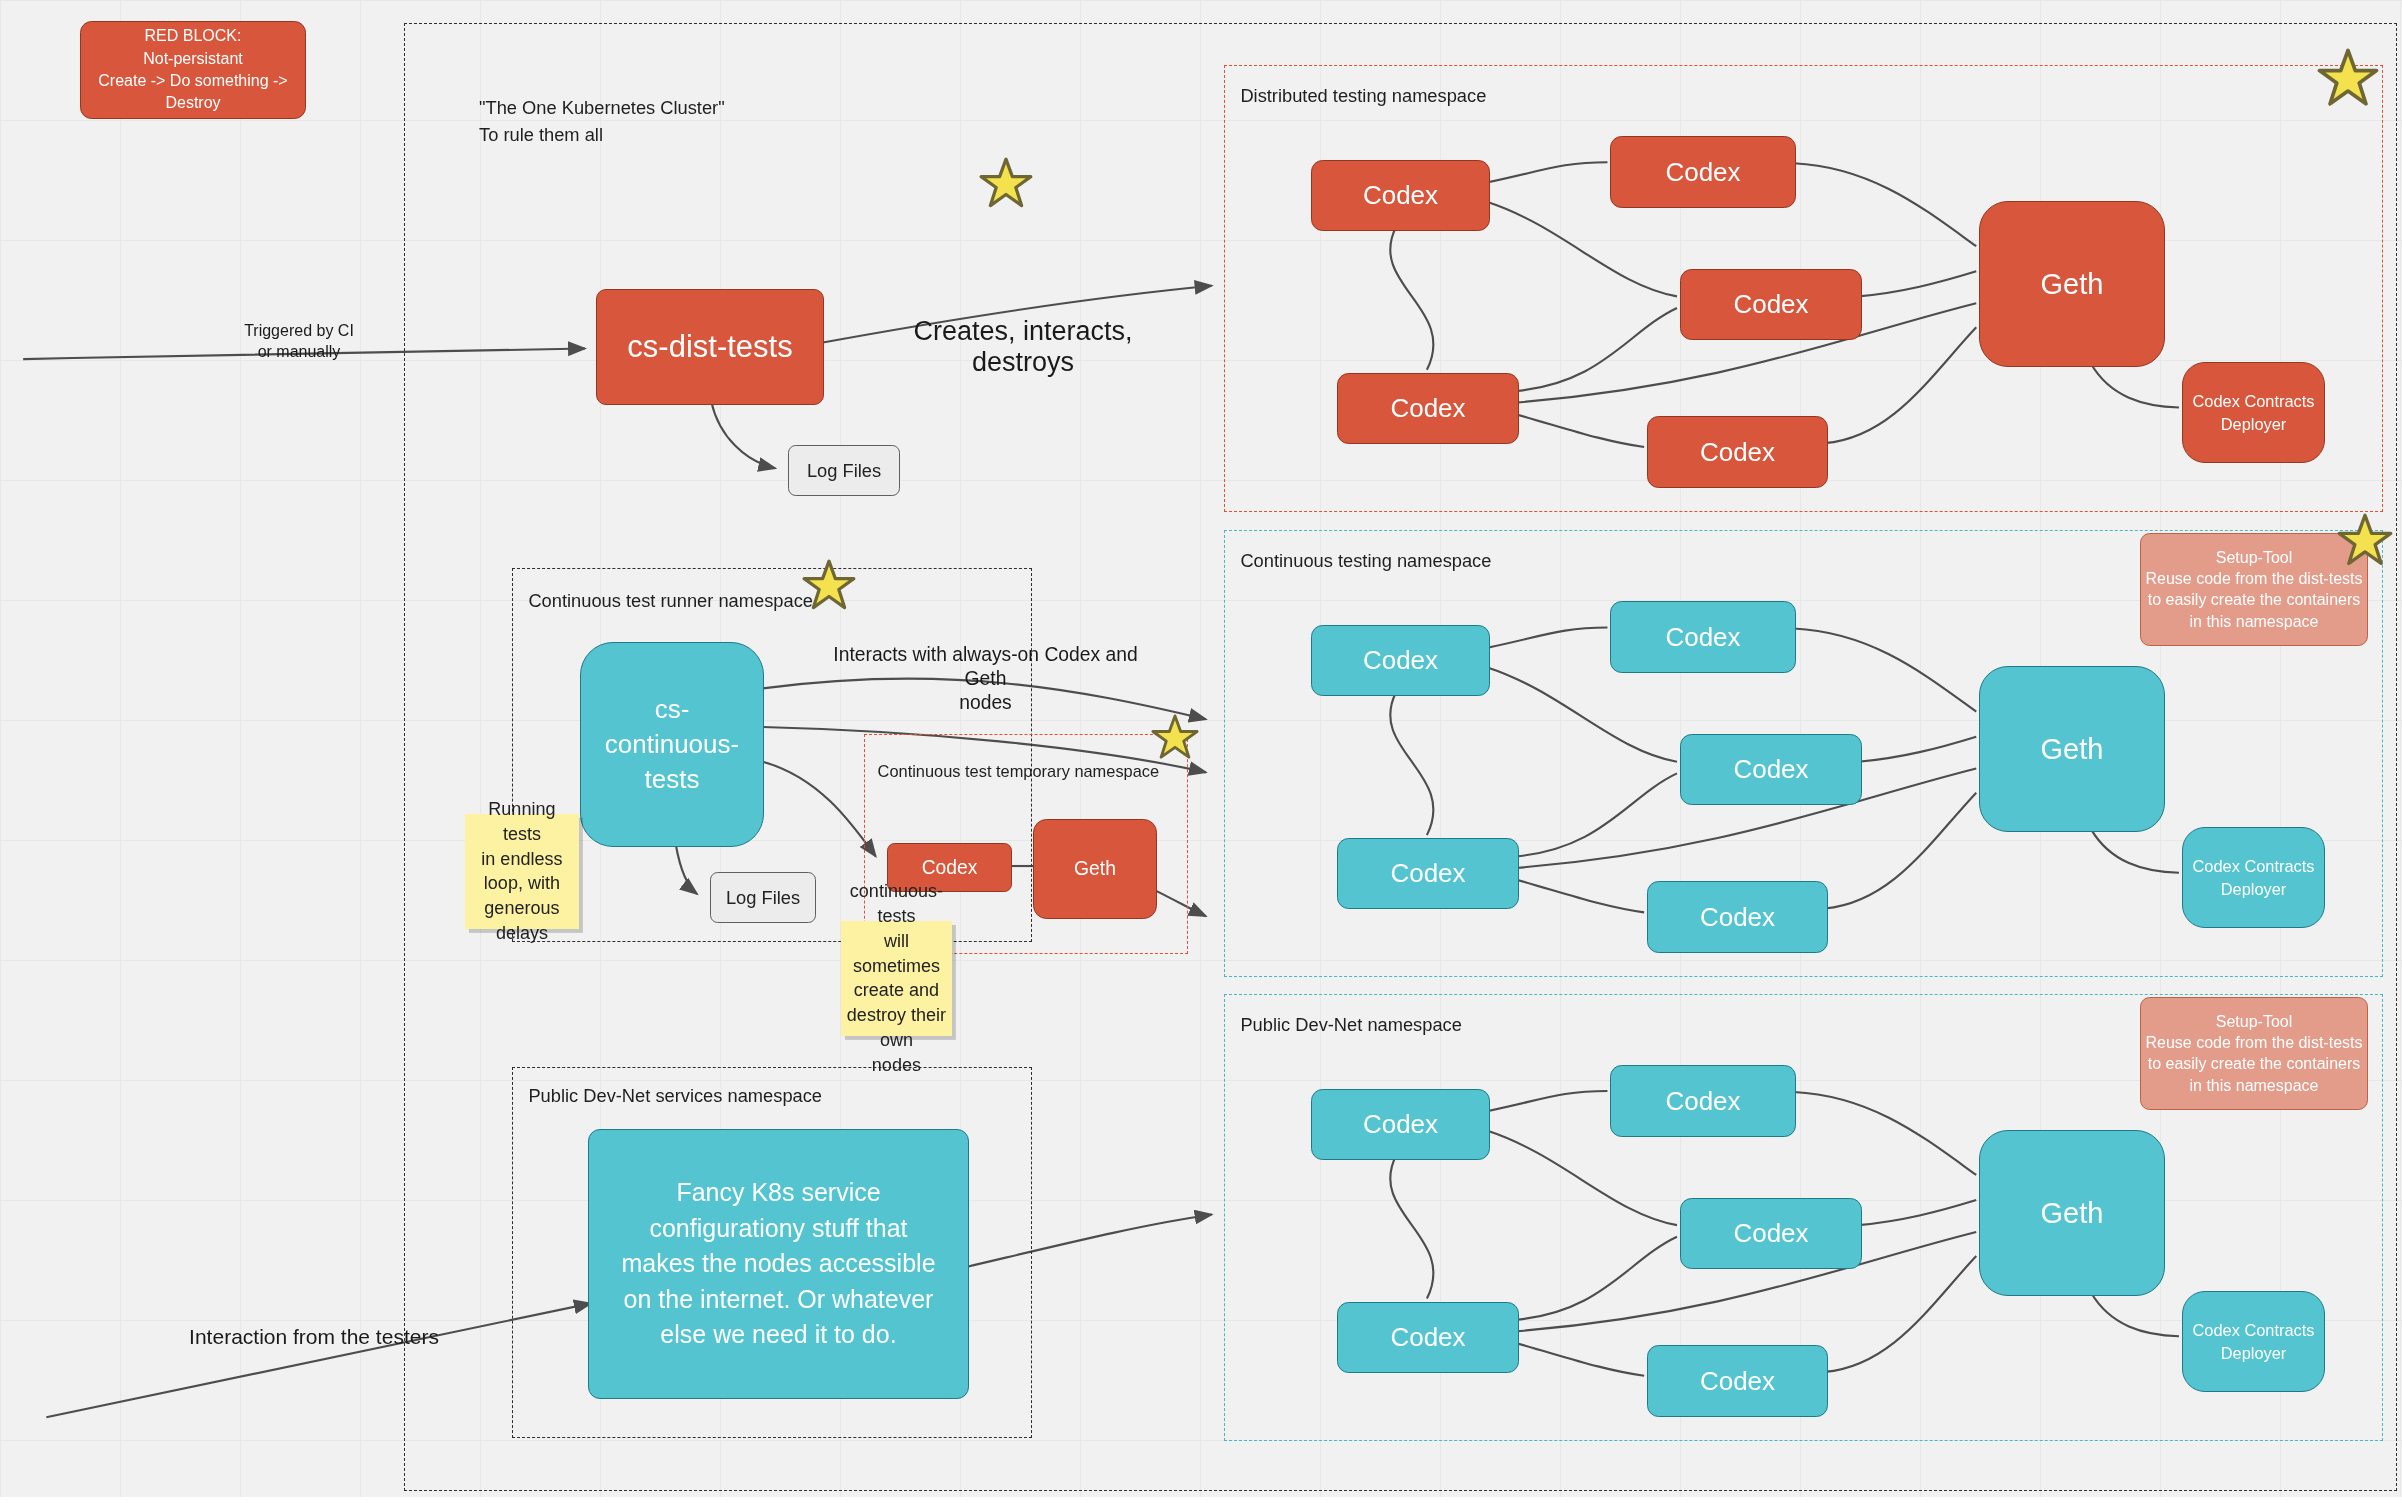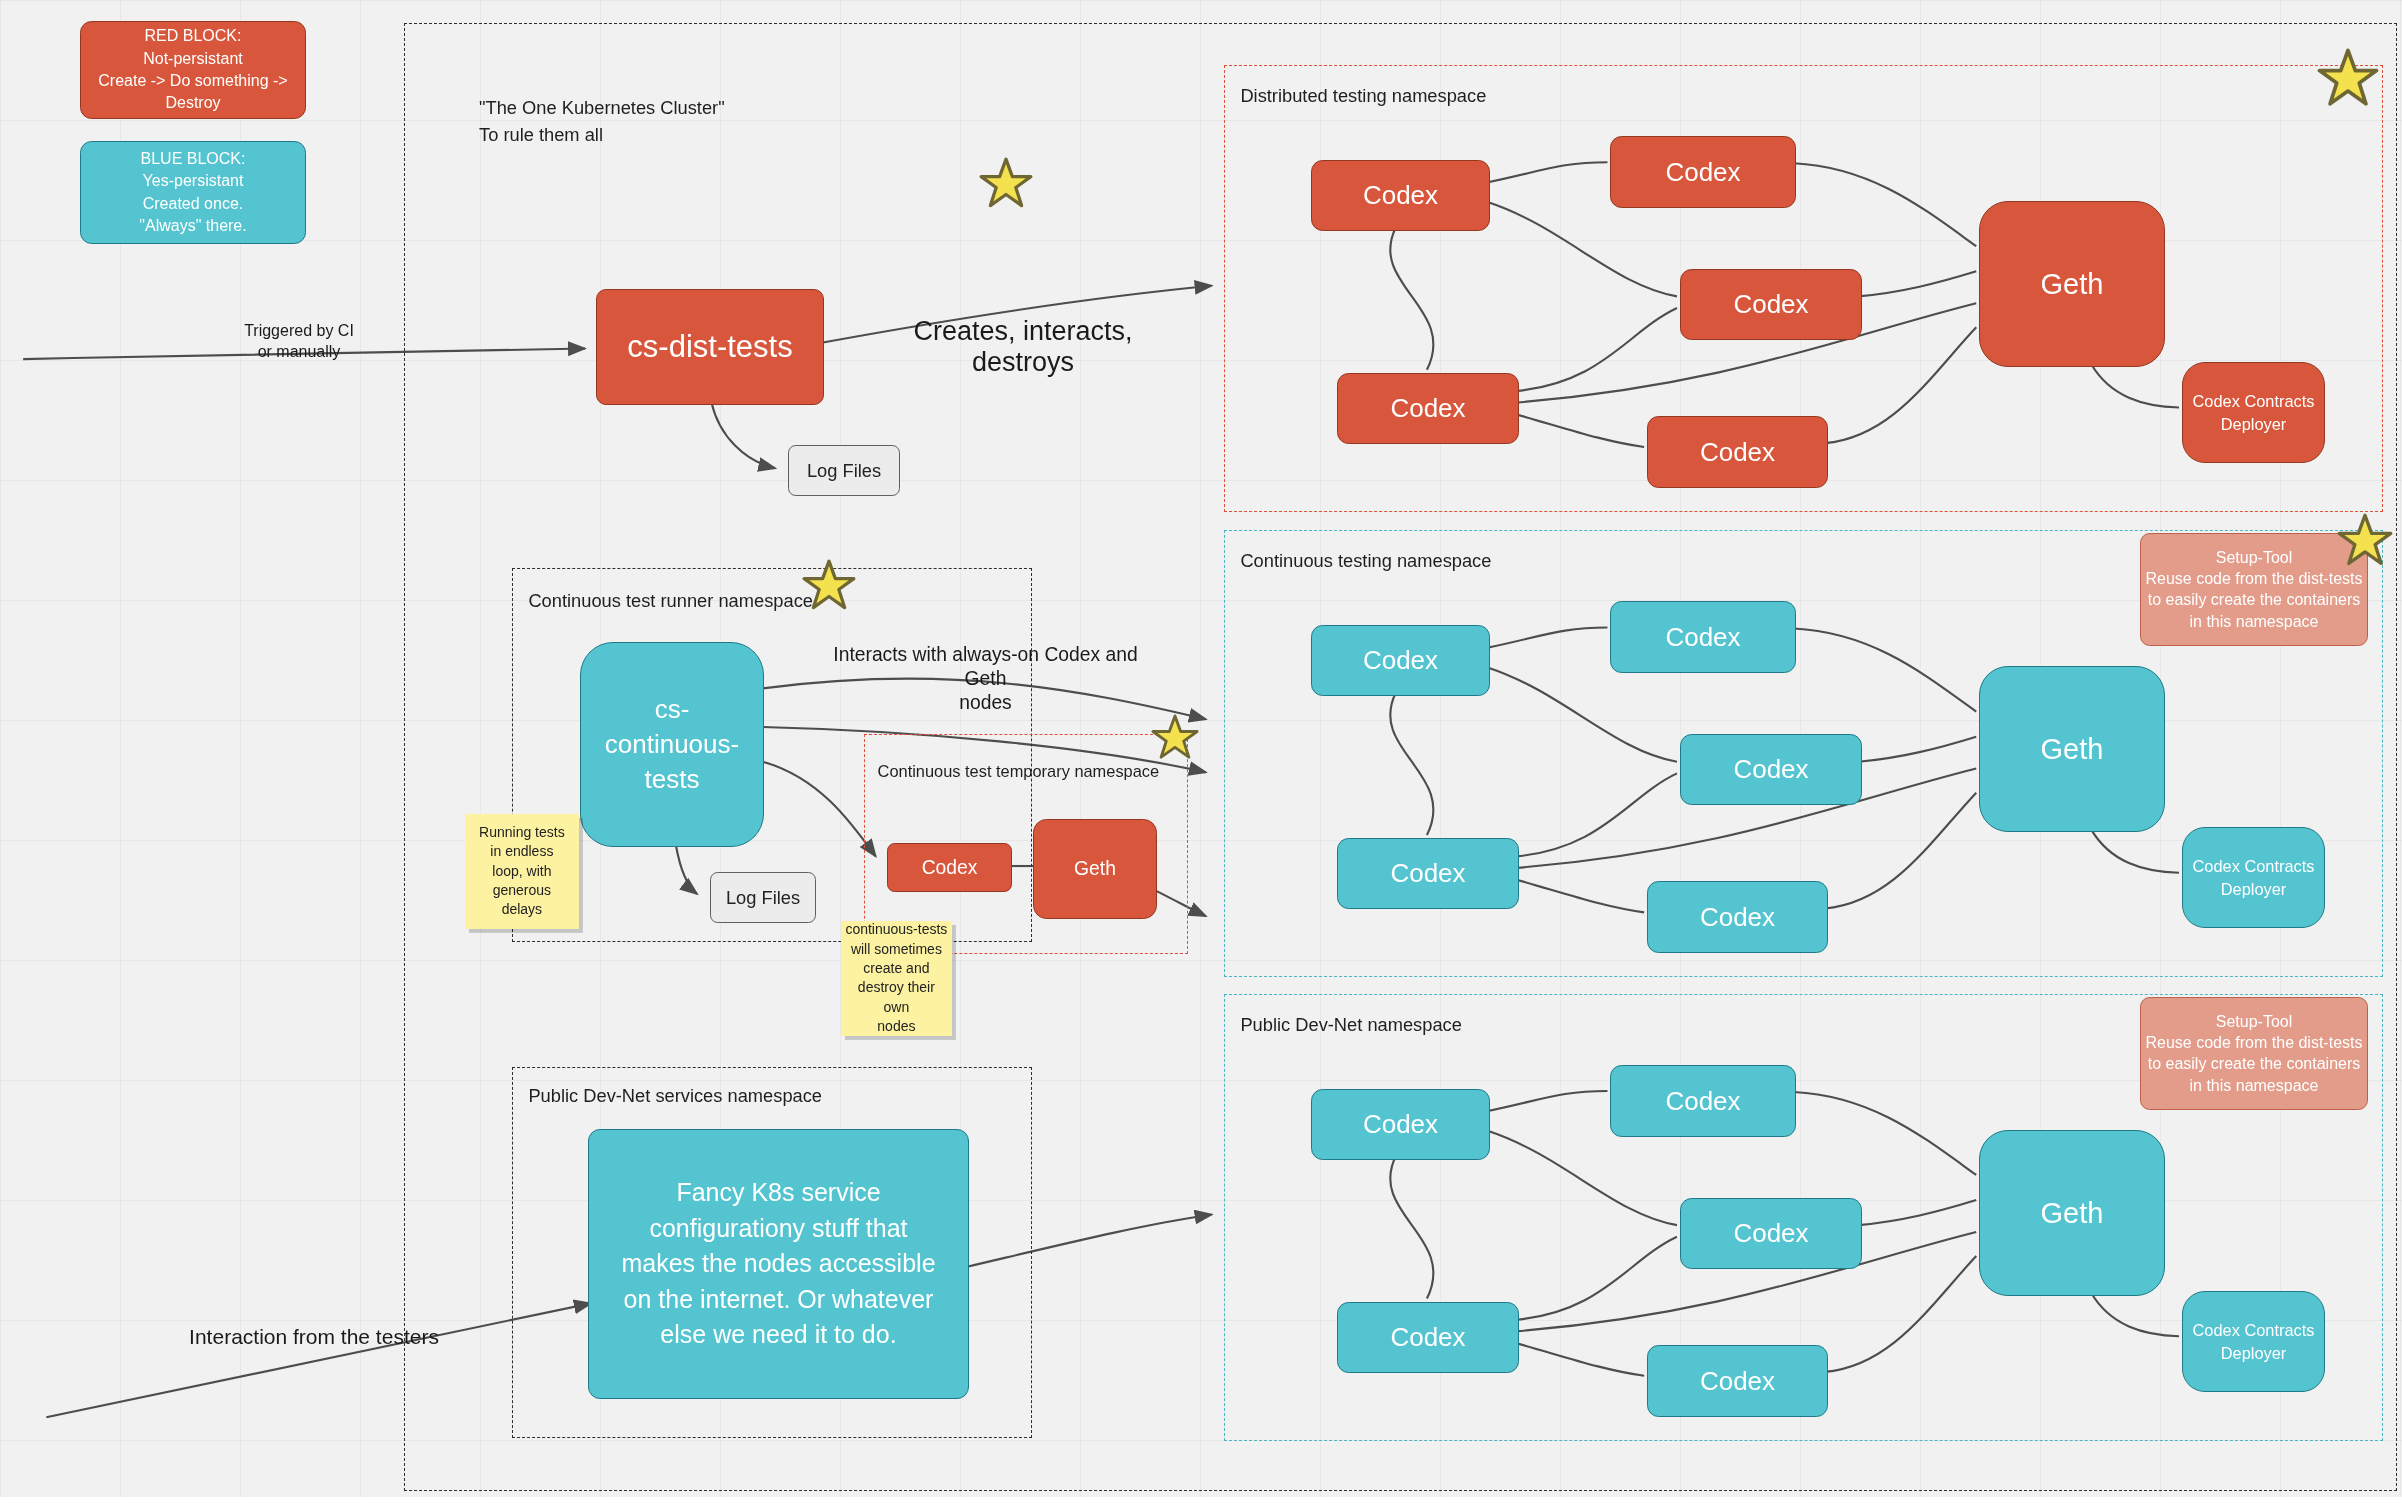--- a/index.html
+++ b/index.html
@@ -50,21 +50,21 @@
   .runner-node{position:absolute;display:flex;align-items:center;justify-content:center;color:#fff;text-align:center;}
   .csdist{left:596px;top:289px;width:226px;height:114px;border-radius:10px;font-size:31px;}
   .cscont{left:580px;top:642px;width:182px;height:203px;border-radius:33px;font-size:26px;line-height:1.35;}
   .fancy{left:588px;top:1129px;width:379px;height:268px;border-radius:12px;font-size:25px;line-height:1.42;}
   .tempcodex{left:887px;top:843px;width:123px;height:47px;border-radius:7.7px;font-size:19.3px;}
   .tempgeth{left:1033px;top:819px;width:122px;height:98px;border-radius:13.5px;font-size:19.3px;}
 
   .logfiles{position:absolute;background:#ececec;border:1.9px solid #5f5f5f;border-radius:7.7px;font-size:18.3px;color:#222;
             display:flex;align-items:center;justify-content:center;}
 
-  .sticky{position:absolute;background:#fdf2a2;box-shadow:3.9px 3.9px 0 rgba(0,0,0,0.18);font-size:14px;line-height:1.38;
+  .sticky{position:absolute;background:#fdf2a2;box-shadow:3.9px 3.9px 0 rgba(0,0,0,0.18);font-size:18px;line-height:1.38;
           color:#222;text-align:center;display:flex;align-items:center;justify-content:center;padding:3.9px;}
 
   .anno{position:absolute;color:#1a1a1a;text-align:center;}
   .cluster-label{position:absolute;left:479px;top:95px;font-size:18.3px;line-height:1.45;color:#1f1f1f;}
   .bottom-strip{position:absolute;left:0;bottom:0;width:100%;height:12.6px;background:#ffffff;}
 </style>
 </head>
 <body>
 
 <div class="canvas">
@@ -107,24 +107,20 @@
       <path d="M1046,897 L1070,897"></path>
       <path d="M1002,1312 C1100,1289 1180,1269 1255,1258" marker-end="url(#arrow)"></path>
       <path d="M48,1468 L612,1350" marker-end="url(#arrow)"></path>
     </g>
   </svg>
 
   <div class="legend redfill pre" style="left:80px;top:21px;width:224px;height:96px;">RED BLOCK:
 Not-persistant
 Create -&gt; Do something -&gt;
 Destroy</div>
-  <div class="legend tealfill pre" style="left:80px;top:141px;width:224px;height:101px;">BLUE BLOCK:
-Yes-persistant
-Created once.
-"Always" there.</div>
 
   <div class="cluster"></div>
   <div class="cluster-label pre">"The One Kubernetes Cluster"
 To rule them all</div>
 
   <div class="runner-node redfill csdist">cs-dist-tests</div>
   <div class="logfiles" style="left:788px;top:445px;width:110px;height:49px;">Log Files</div>
 
   <div class="ns" style="left:512px;top:568px;width:518px;height:372px;">
     <div class="ns-label" style="top:21px;">Continuous test runner namespace</div>

